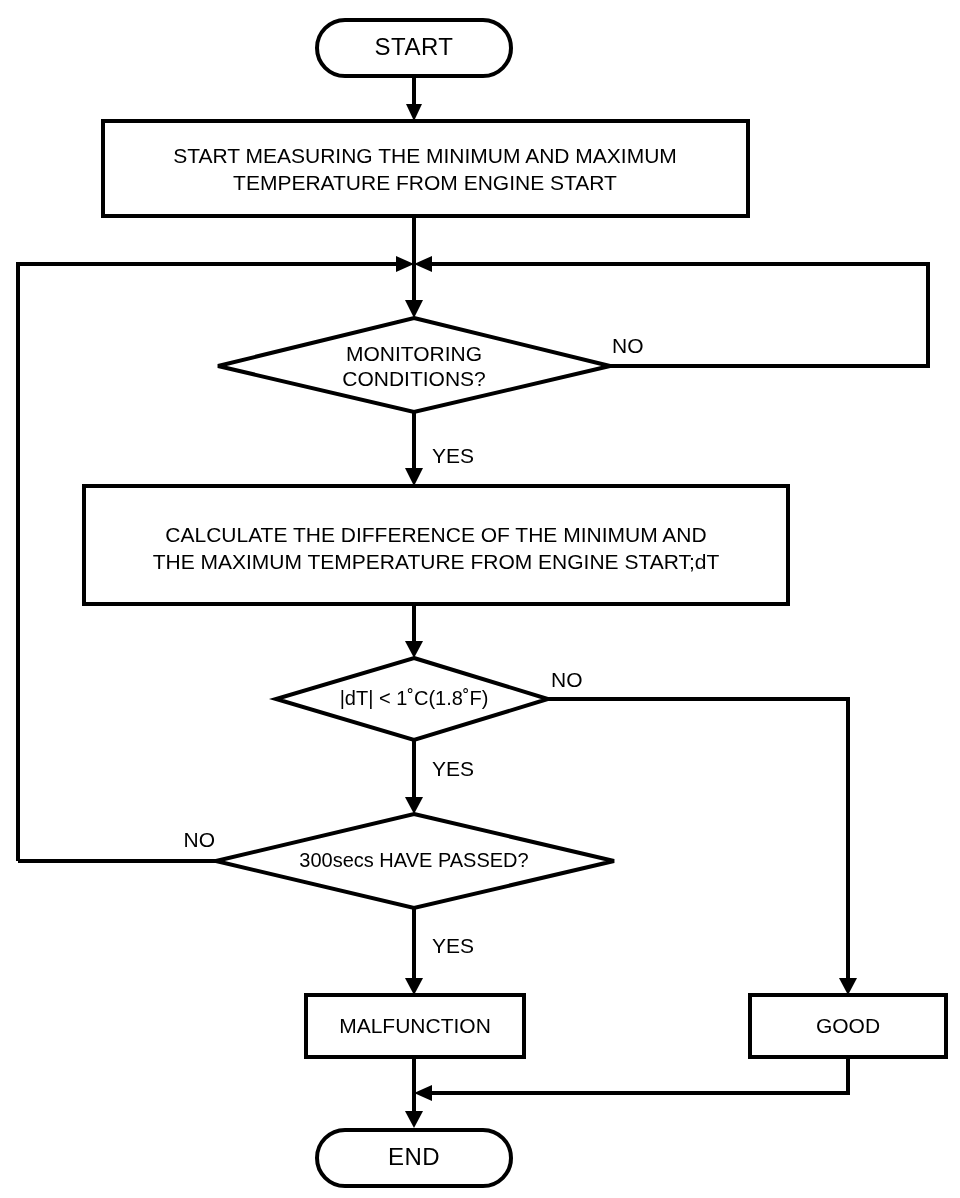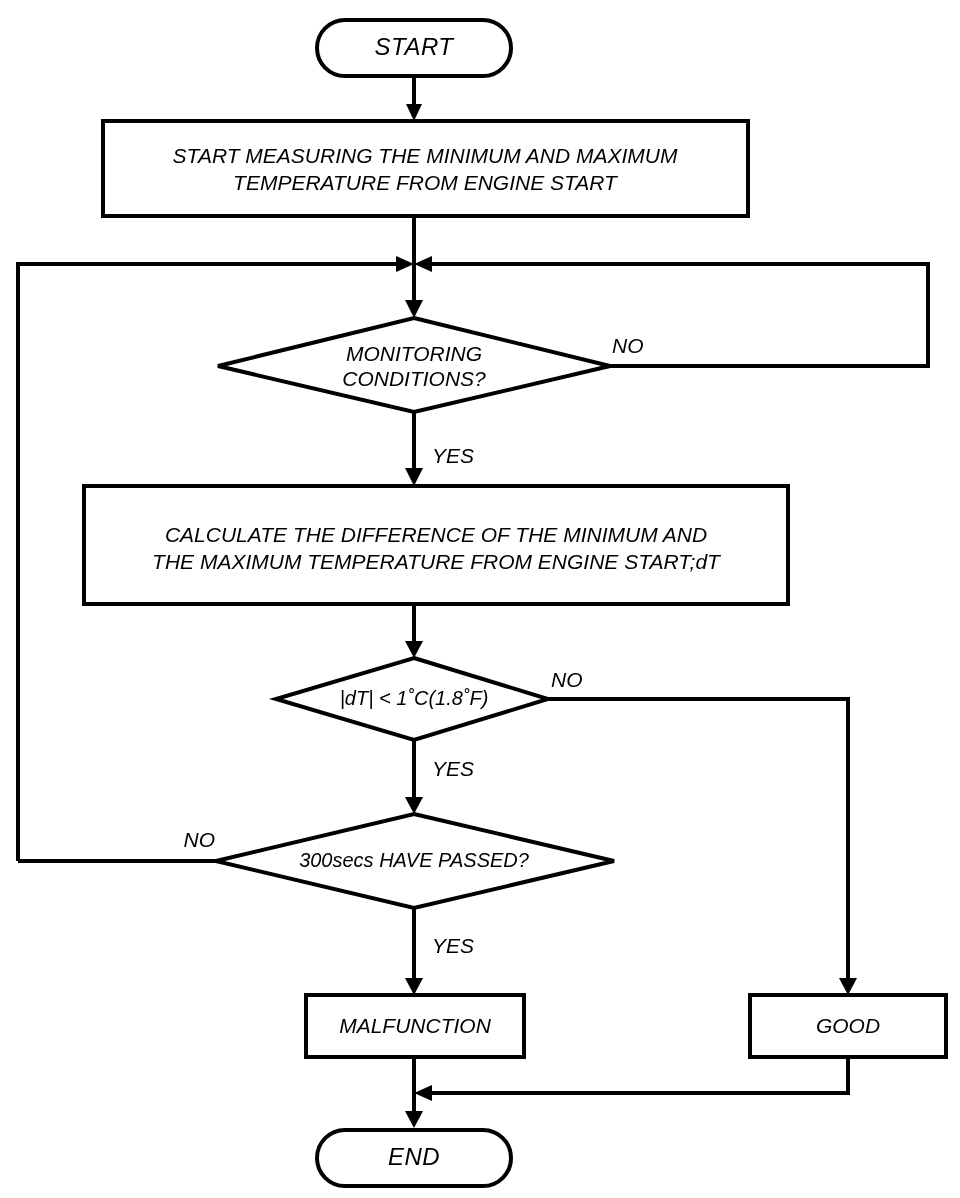--- a/index.html
+++ b/index.html
@@ -8,21 +8,20 @@
     padding: 0;
     background: #ffffff;
   }
   #page {
     position: relative;
     width: 960px;
     height: 1198px;
     background: #ffffff;
     font-family: "Liberation Sans", "DejaVu Sans", sans-serif;
     overflow: hidden;
-    font-style: italic;
   }
   svg.flow {
     position: absolute;
     left: 0;
     top: 0;
     width: 960px;
     height: 1198px;
   }
   .shape-stroke {
     fill: #ffffff;

